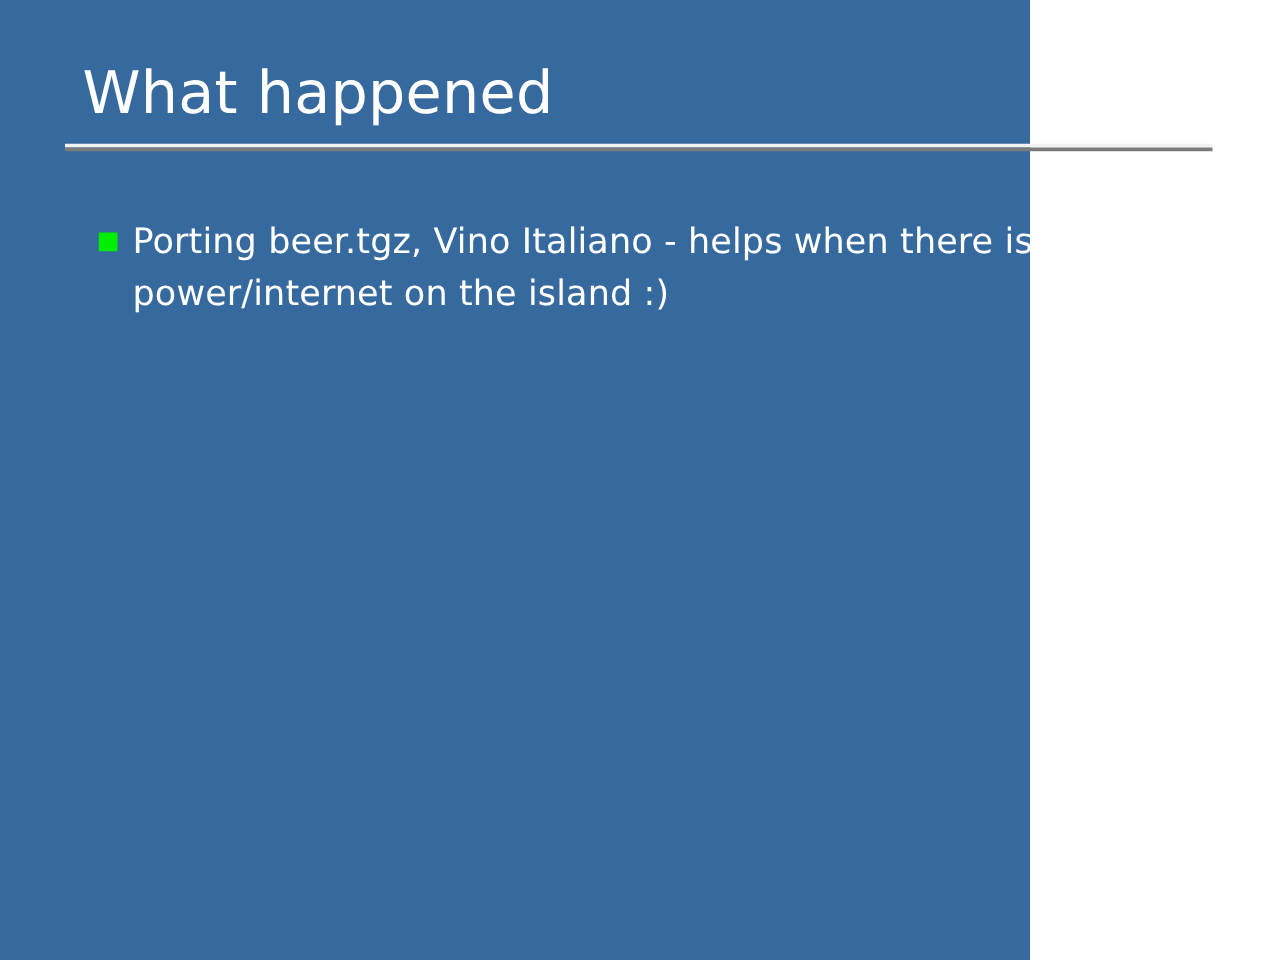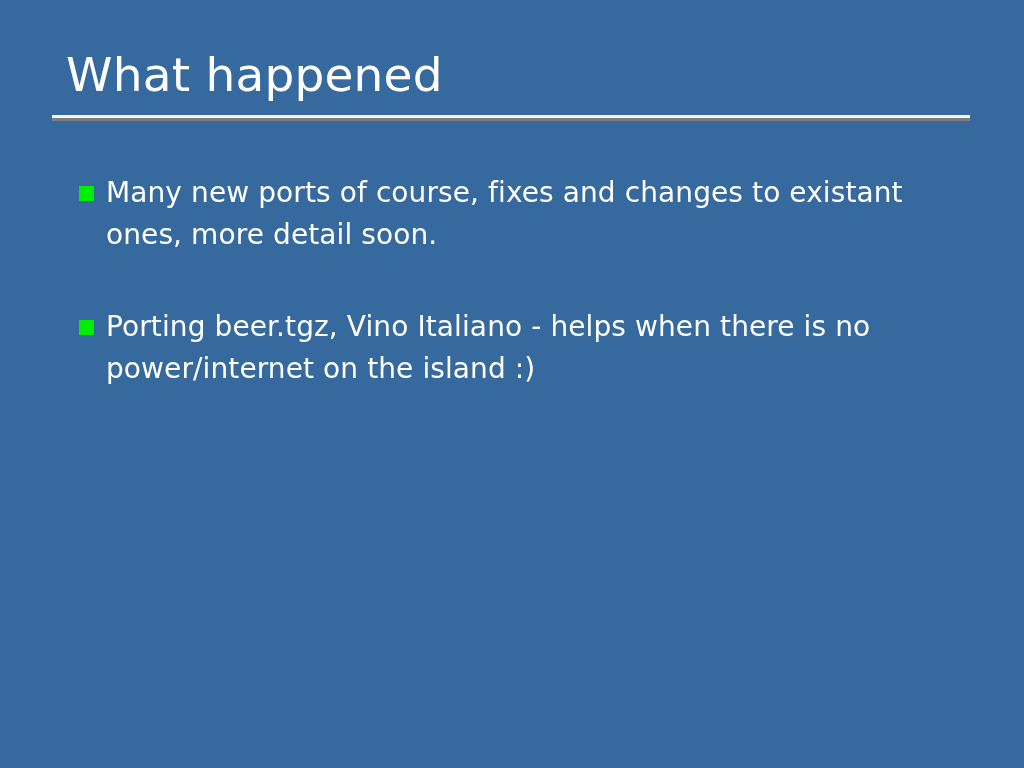--- a/index.html
+++ b/index.html
@@ -8,21 +8,21 @@
   }
   body {
     width: 1024px;
     height: 768px;
     overflow: hidden;
     font-family: "DejaVu Sans", sans-serif;
   }
 
   #slide {
     position: relative;
-    width: 1024px;
+    width: 824px;
     height: 768px;
     background: #36699E;
     box-sizing: border-box;
   }
 
   
   #title-block {
     position: absolute;
     left: 52px;
     top: 44px;
@@ -115,24 +115,20 @@
     <h1 id="slide-title">What happened</h1>
   </div>
 
   <div id="title-rule">
     <div class="rule-light"></div>
     <div class="rule-shadow"></div>
   </div>
 
   <ul id="bullet-list">
 
-    <li class="bullet-item">
-      <span class="bullet-marker"></span>
-      <span class="bullet-text">Many new ports of course, fixes and changes to existant ones, more detail soon.</span>
-    </li>
 
 
     <li class="bullet-item">
       <span class="bullet-marker"></span>
       <span class="bullet-text">Porting beer.tgz, Vino Italiano - helps when there is no power/internet on the island :)</span>
     </li>
 
   </ul>
 
 </div>

